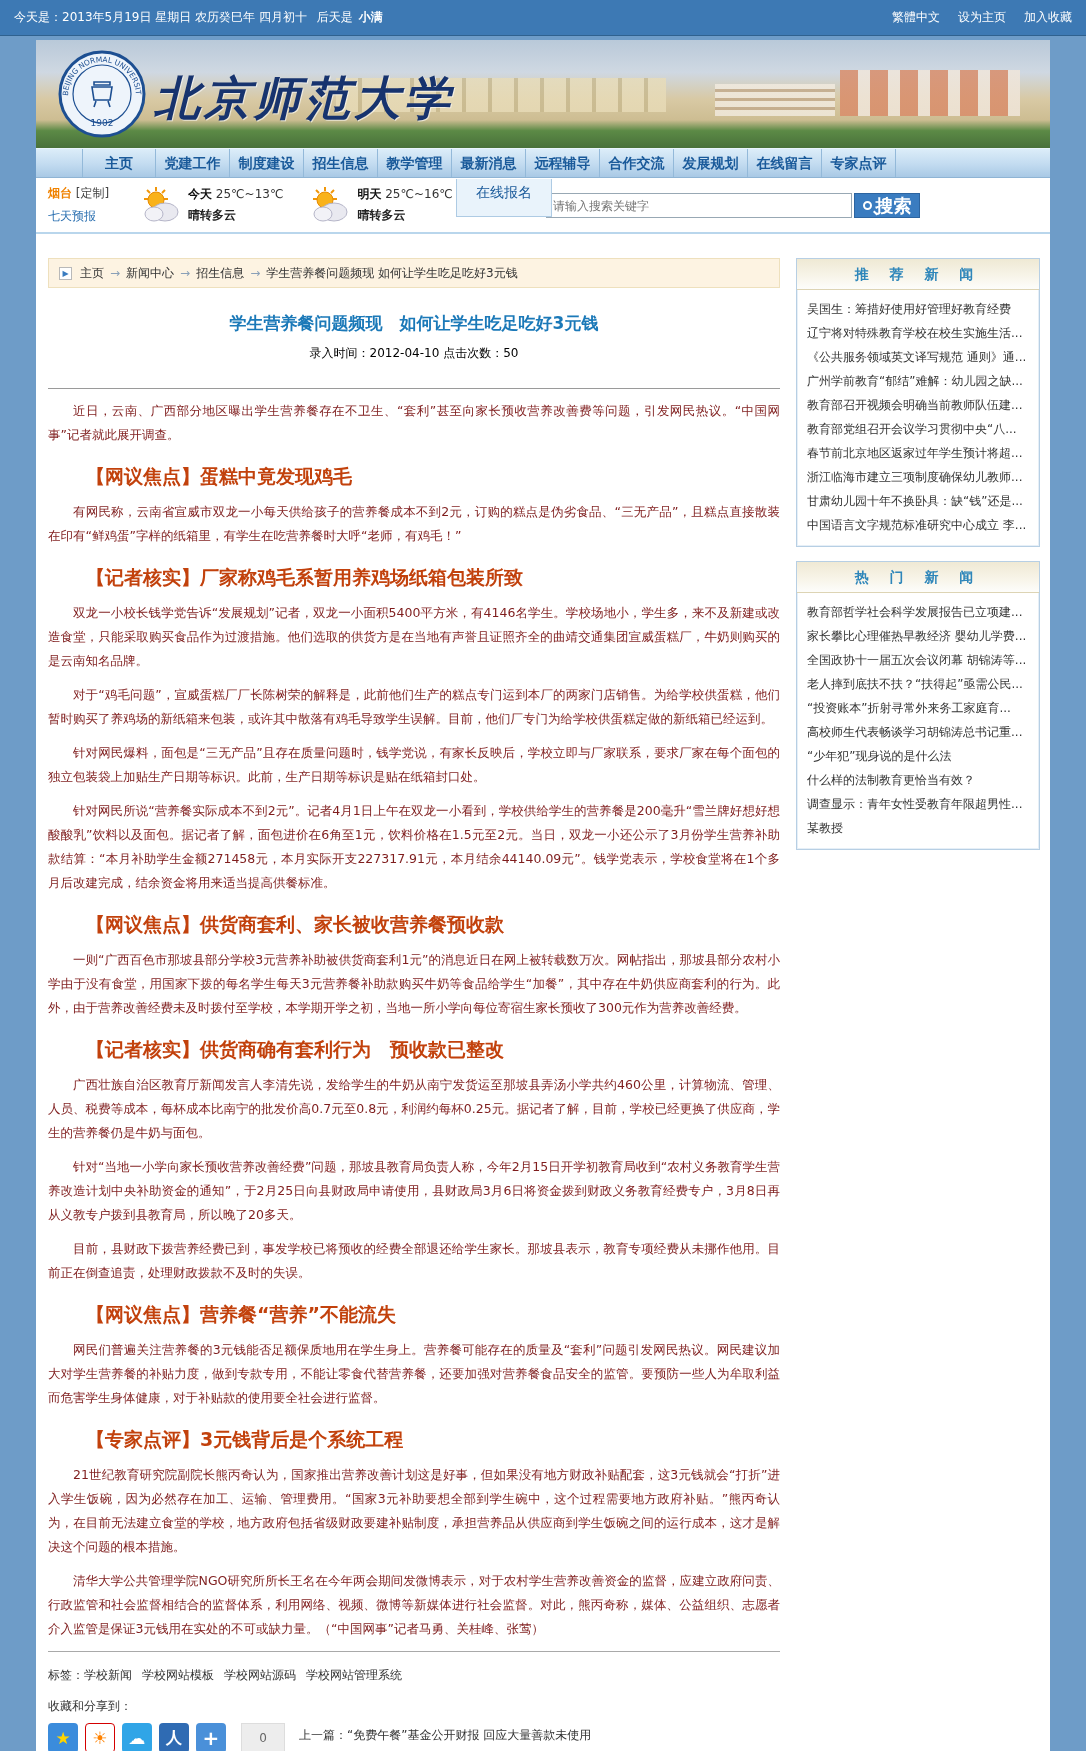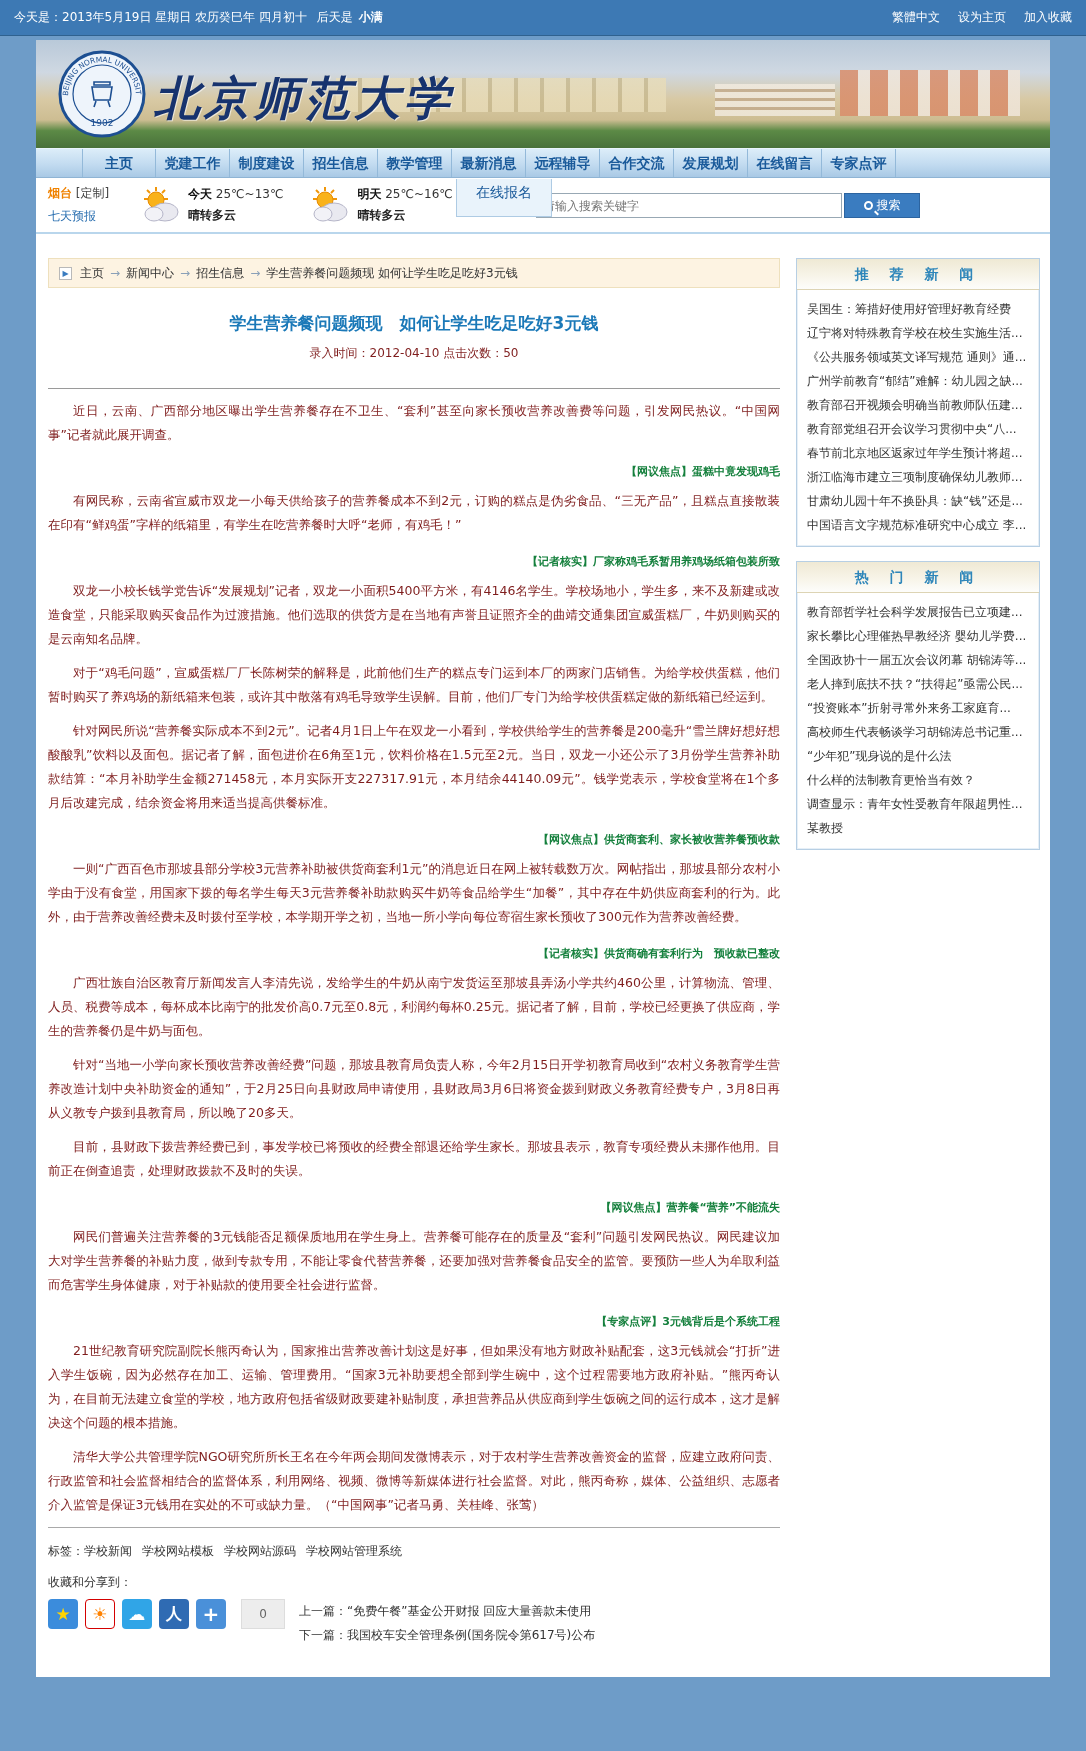--- a/index.html
+++ b/index.html
@@ -45,46 +45,46 @@
   .wcity .city { color:#f08200; font-weight:bold; }
   .wcity .custom { color:#444; }
   .wcity .seven { color:#2a6fb0; display:block; margin-top:6px; cursor:pointer; }
   .wblock { display:flex; align-items:center; margin-right:26px; }
   .wtext { margin-left:6px; }
   .wtext .t1 b { color:#111; }
   .wtext .t2 { font-weight:bold; color:#222; margin-top:4px; }
   .searchbox { position:absolute; right:130px; top:15px; display:flex; }
   .searchbox input { width:306px; height:25px; border:1px solid #98a8b4; padding:0 6px; font-size:12px; color:#333;
                      font-family:"DejaVu Sans",sans-serif; }
-  .searchbox button { width:76px; height:25px; margin-left:2px; background:#3a7cc0; border:1px solid #2c64a0;
-                      color:#fff; font-size:12px; font-weight:normal; display:flex; align-items:center; justify-content:center; cursor:pointer;
+  .searchbox button { width:66px; height:25px; margin-left:2px; background:#3a7cc0; border:1px solid #2c64a0;
+                      color:#fff; font-size:18px; font-weight:bold; display:flex; align-items:center; justify-content:center; cursor:pointer;
                       font-family:"DejaVu Sans",sans-serif; }
   .mag { width:9px; height:9px; border:2px solid #fff; border-radius:50%; position:relative; margin-right:4px; display:inline-block; }
   .mag::after { content:""; position:absolute; width:5px; height:2px; background:#fff; transform:rotate(45deg); left:8px; top:9px; }
 
   
   .content { display:flex; padding:24px 10px 30px 12px; }
   .colL { flex:1; margin-right:16px; min-width:0; }
   .colR { width:244px; flex:none; }
 
   .breadcrumb { background:#fdf3e2; border:1px solid #eee0bd; height:30px; display:flex; align-items:center; padding:0 10px; }
   .bc-ico { width:13px; height:13px; border:1px solid #b9b9b9; background:#fff; color:#3a7cc0; font-size:8px;
             line-height:12px; text-align:center; margin-right:8px; }
   .breadcrumb ul { list-style:none; display:flex; }
   .breadcrumb li { color:#333; cursor:pointer; }
   .breadcrumb li::after { content:"→"; color:#8aa0b8; margin:0 6px; }
   .bc-current { color:#333; }
 
   .art-title { text-align:center; font-size:17px; font-weight:bold; color:#1b79b8; margin:24px 0 10px; }
-  .art-meta { text-align:center; color:#7f1d1d; margin-bottom:26px; }
+  .art-meta { text-align:center; color:#000000; margin-bottom:26px; }
   .art-hr { border:none; border-top:1px solid #9a9a9a; margin:12px 0 4px; }
 
   .blk { font-size:12.5px; }
   .blk.p { line-height:24px; text-indent:2em; margin:10px 0; text-align:justify; color:#7f1d1d; }
-  .blk.h { font-weight:bold; color:#15803d; font-size:11px; text-indent:2em; margin:17px 0 7px;text-align:right; }
+  .blk.h { font-weight:bold; color:#c2410c; font-size:19px; text-indent:2em; margin:17px 0 7px; }
   .src-line { margin:18px 0 26px; font-size:12.5px; color:#333; }
   .hr2 { border:none; border-top:1px solid #a9a9a9; margin:10px 0 12px; }
 
   .tagline { display:flex; line-height:22px; }
   .tagline ul { list-style:none; display:flex; }
   .tagline li { margin-right:10px; color:#333; cursor:pointer; }
   .share-label { margin:12px 0 8px; }
   .share-row { display:flex; align-items:flex-start; }
   .share-ico { width:30px; height:30px; border-radius:4px; margin-right:7px; display:flex; align-items:center;
                justify-content:center; font-size:17px; cursor:pointer; }
@@ -225,20 +225,21 @@
       <div class="art-meta">录入时间：2012-04-10  点击次数：50</div>
       <hr class="art-hr">
 
       <div class="art-body">
           <div class="blk p">近日，云南、广西部分地区曝出学生营养餐存在不卫生、“套利”甚至向家长预收营养改善费等问题，引发网民热议。“中国网事”记者就此展开调查。</div>
           <div class="blk h">【网议焦点】蛋糕中竟发现鸡毛</div>
           <div class="blk p">有网民称，云南省宣威市双龙一小每天供给孩子的营养餐成本不到2元，订购的糕点是伪劣食品、“三无产品”，且糕点直接散装在印有“鲜鸡蛋”字样的纸箱里，有学生在吃营养餐时大呼“老师，有鸡毛！”</div>
           <div class="blk h">【记者核实】厂家称鸡毛系暂用养鸡场纸箱包装所致</div>
           <div class="blk p">双龙一小校长钱学党告诉“发展规划”记者，双龙一小面积5400平方米，有4146名学生。学校场地小，学生多，来不及新建或改造食堂，只能采取购买食品作为过渡措施。他们选取的供货方是在当地有声誉且证照齐全的曲靖交通集团宣威蛋糕厂，牛奶则购买的是云南知名品牌。</div>
           <div class="blk p">对于“鸡毛问题”，宣威蛋糕厂厂长陈树荣的解释是，此前他们生产的糕点专门运到本厂的两家门店销售。为给学校供蛋糕，他们暂时购买了养鸡场的新纸箱来包装，或许其中散落有鸡毛导致学生误解。目前，他们厂专门为给学校供蛋糕定做的新纸箱已经运到。</div>
+          <div class="blk p">针对网民爆料，面包是“三无产品”且存在质量问题时，钱学党说，有家长反映后，学校立即与厂家联系，要求厂家在每个面包的独立包装袋上加贴生产日期等标识。此前，生产日期等标识是贴在纸箱封口处。</div>
           <div class="blk p">针对网民所说“营养餐实际成本不到2元”。记者4月1日上午在双龙一小看到，学校供给学生的营养餐是200毫升“雪兰牌好想好想酸酸乳”饮料以及面包。据记者了解，面包进价在6角至1元，饮料价格在1.5元至2元。当日，双龙一小还公示了3月份学生营养补助款结算：“本月补助学生金额271458元，本月实际开支227317.91元，本月结余44140.09元”。钱学党表示，学校食堂将在1个多月后改建完成，结余资金将用来适当提高供餐标准。</div>
           <div class="blk h">【网议焦点】供货商套利、家长被收营养餐预收款</div>
           <div class="blk p">一则“广西百色市那坡县部分学校3元营养补助被供货商套利1元”的消息近日在网上被转载数万次。网帖指出，那坡县部分农村小学由于没有食堂，用国家下拨的每名学生每天3元营养餐补助款购买牛奶等食品给学生“加餐”，其中存在牛奶供应商套利的行为。此外，由于营养改善经费未及时拨付至学校，本学期开学之初，当地一所小学向每位寄宿生家长预收了300元作为营养改善经费。</div>
           <div class="blk h">【记者核实】供货商确有套利行为　预收款已整改</div>
           <div class="blk p">广西壮族自治区教育厅新闻发言人李清先说，发给学生的牛奶从南宁发货运至那坡县弄汤小学共约460公里，计算物流、管理、人员、税费等成本，每杯成本比南宁的批发价高0.7元至0.8元，利润约每杯0.25元。据记者了解，目前，学校已经更换了供应商，学生的营养餐仍是牛奶与面包。</div>
           <div class="blk p">针对“当地一小学向家长预收营养改善经费”问题，那坡县教育局负责人称，今年2月15日开学初教育局收到“农村义务教育学生营养改造计划中央补助资金的通知”，于2月25日向县财政局申请使用，县财政局3月6日将资金拨到财政义务教育经费专户，3月8日再从义教专户拨到县教育局，所以晚了20多天。</div>
           <div class="blk p">目前，县财政下拨营养经费已到，事发学校已将预收的经费全部退还给学生家长。那坡县表示，教育专项经费从未挪作他用。目前正在倒查追责，处理财政拨款不及时的失误。</div>
           <div class="blk h">【网议焦点】营养餐“营养”不能流失</div>
           <div class="blk p">网民们普遍关注营养餐的3元钱能否足额保质地用在学生身上。营养餐可能存在的质量及“套利”问题引发网民热议。网民建议加大对学生营养餐的补贴力度，做到专款专用，不能让零食代替营养餐，还要加强对营养餐食品安全的监管。要预防一些人为牟取利益而危害学生身体健康，对于补贴款的使用要全社会进行监督。</div>
           <div class="blk h">【专家点评】3元钱背后是个系统工程</div>

